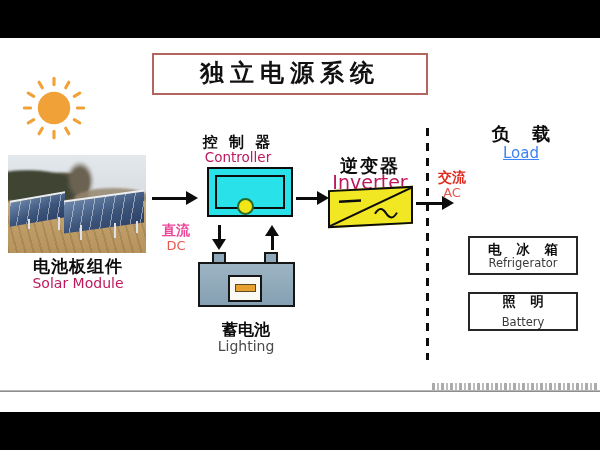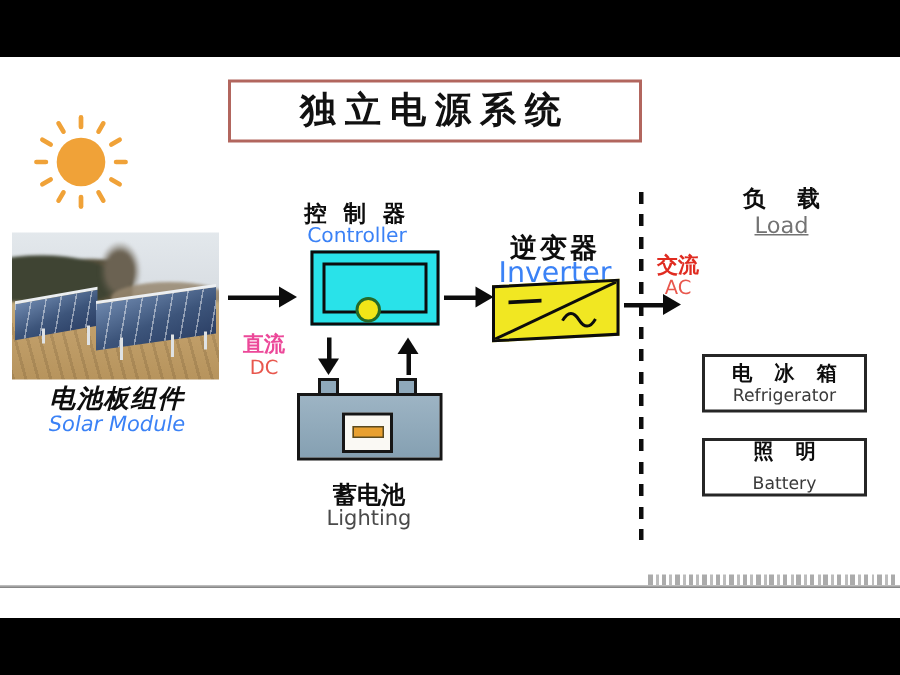--- a/index.html
+++ b/index.html
@@ -45,23 +45,23 @@
     background:linear-gradient(165deg,#6d87ad 0%,#3d557b 55%,#2c4066 100%); }
   .ph-array::before { content:""; position:absolute; inset:0;
     background:repeating-linear-gradient(100deg,rgba(255,255,255,.45) 0 1px,transparent 1px 10px); }
   .array-left  { left:2px;  top:41px; width:55px; height:26px; transform:skewY(-10deg); }
   .array-right { left:56px; top:40px; width:80px; height:33px; transform:skewY(-8deg); }
   .ph-leg { position:absolute; width:2px; background:#dfe2e4; }
 
   
   .lbl { position:absolute; text-align:center; line-height:1.12; }
   .zh { font-weight:bold; color:#0d0d0d; }
-  .en { color:#3b82f6; font-weight:normal; }
-
-  .solar-label { left:0; top:257px; width:156px;font-style:italic; }
+  .en { color:#be185d; font-weight:normal; }
+
+  .solar-label { left:0; top:257px; width:156px; }
   .solar-label .zh { font-size:17px; letter-spacing:1px; }
   .solar-label .en { font-size:14px; }
 
   .ctrl-label { left:188px; top:134px; width:100px; }
   .ctrl-label .zh { font-size:15px; letter-spacing:3px; }
   .ctrl-label .en { font-size:13.5px; margin-top:-1px; }
 
   .batt-label { left:196px; top:321px; width:100px; }
   .batt-label .zh { font-size:16px; }
   .batt-label .en { font-size:14px; color:#4a4a4a; }
@@ -72,22 +72,22 @@
 
   .dc-label { left:154px; top:223px; width:44px; }
   .dc-label .zh { font-size:14px; color:#ec4899; }
   .dc-label .en { font-size:13px; color:#e8574d; }
 
   .ac-label { left:431px; top:170px; width:42px; }
   .ac-label .zh { font-size:14px; color:#e02b20; }
   .ac-label .en { font-size:13px; color:#e8574d; }
 
   .load-heading { left:471px; top:124px; width:100px; }
-  .load-heading .zh { font-size:15px; letter-spacing:8px; text-indent:8px; }
-  .load-heading .en { font-size:15px; text-decoration:underline; margin-top:1px; color:#737373; }
+  .load-heading .zh { font-size:18px; letter-spacing:8px; text-indent:8px; }
+  .load-heading .en { font-size:15px; text-decoration:underline; margin-top:1px; color:#3b82f6; }
 
   
   .controller-box { left:207px; top:167px; width:86px; height:50px; background:#29e2e9; border:2px solid #0c0c0c; }
   .ctrl-inner { position:absolute; inset:6px; border:2px solid #0c0c0c; }
   .ctrl-dot { position:absolute; left:20px; top:21px; width:17px; height:17px; border-radius:50%;
     background:#f2e518; border:2px solid #256a28; }
 
   .inverter-box { left:328px; top:188px; width:85px; height:38px; background:#f1e722;
     border:2px solid #0c0c0c; transform:skewY(-3deg); }
 

